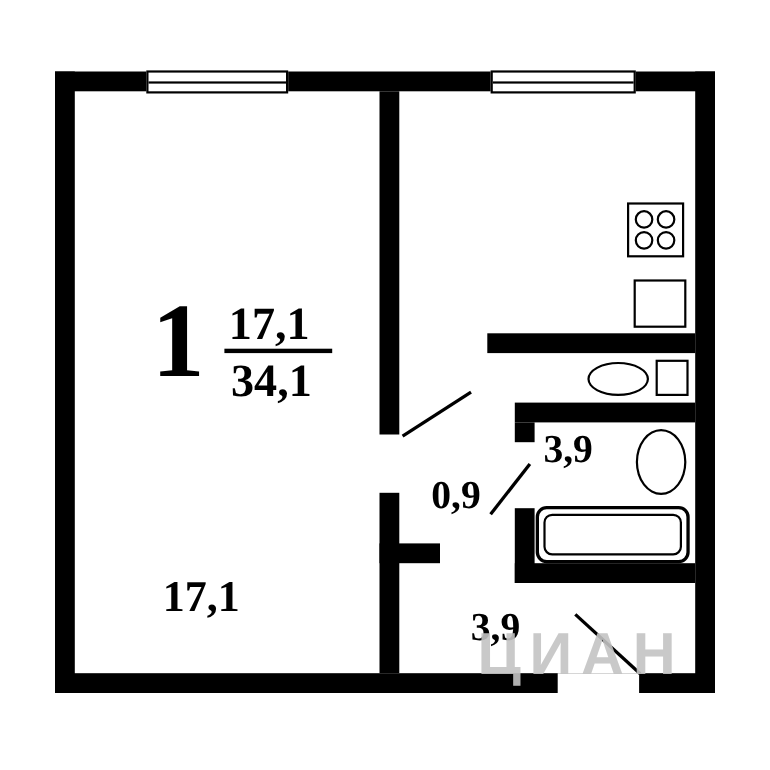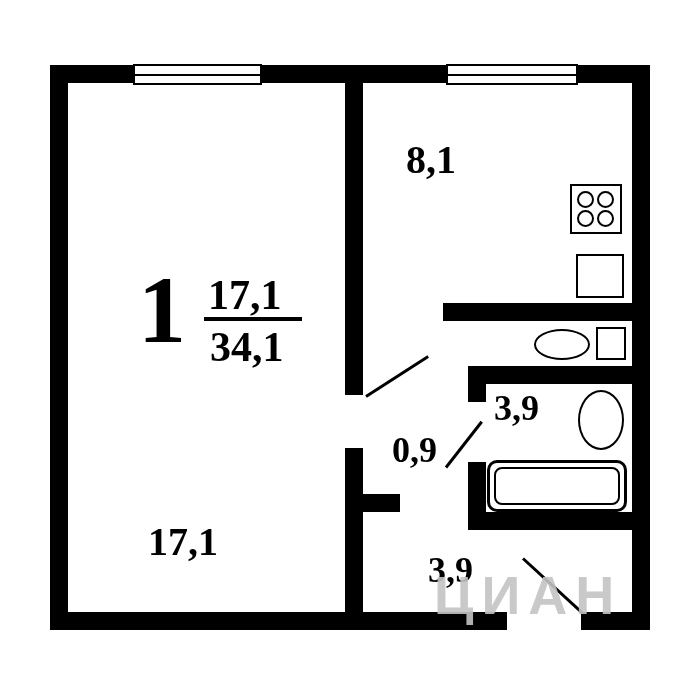--- a/index.html
+++ b/index.html
@@ -65,21 +65,20 @@
   <div class="fixture circle" style="left:578px;top:390px;width:46px;height:60px;"></div>
   <div class="fixture" style="left:487px;top:460px;width:140px;height:52px;border-width:3px;border-radius:10px;">
     <div class="fixture" style="left:4px;top:4px;width:126px;height:38px;border-radius:8px;"></div>
   </div>
 
   <div class="label" style="left:138px;top:262px;font-size:96px;">1</div>
   <div class="label" style="left:208px;top:274px;font-size:42px;">17,1</div>
   <div class="fracline" style="left:204px;top:317px;width:98px;height:4px;"></div>
   <div class="label" style="left:210px;top:326px;font-size:42px;">34,1</div>
 
-  <div class="label" style="left:406px;top:140px;font-size:40px;">8,1</div>
   <div class="label" style="left:148px;top:522px;font-size:40px;">17,1</div>
   <div class="label" style="left:392px;top:432px;font-size:36px;">0,9</div>
   <div class="label" style="left:494px;top:390px;font-size:36px;">3,9</div>
   <div class="label" style="left:428px;top:552px;font-size:36px;">3,9</div>
 
   <div class="wm-brand" style="left:434px;top:568px;">ЦИАН</div>
 
 </div>
 
 </body></html>

